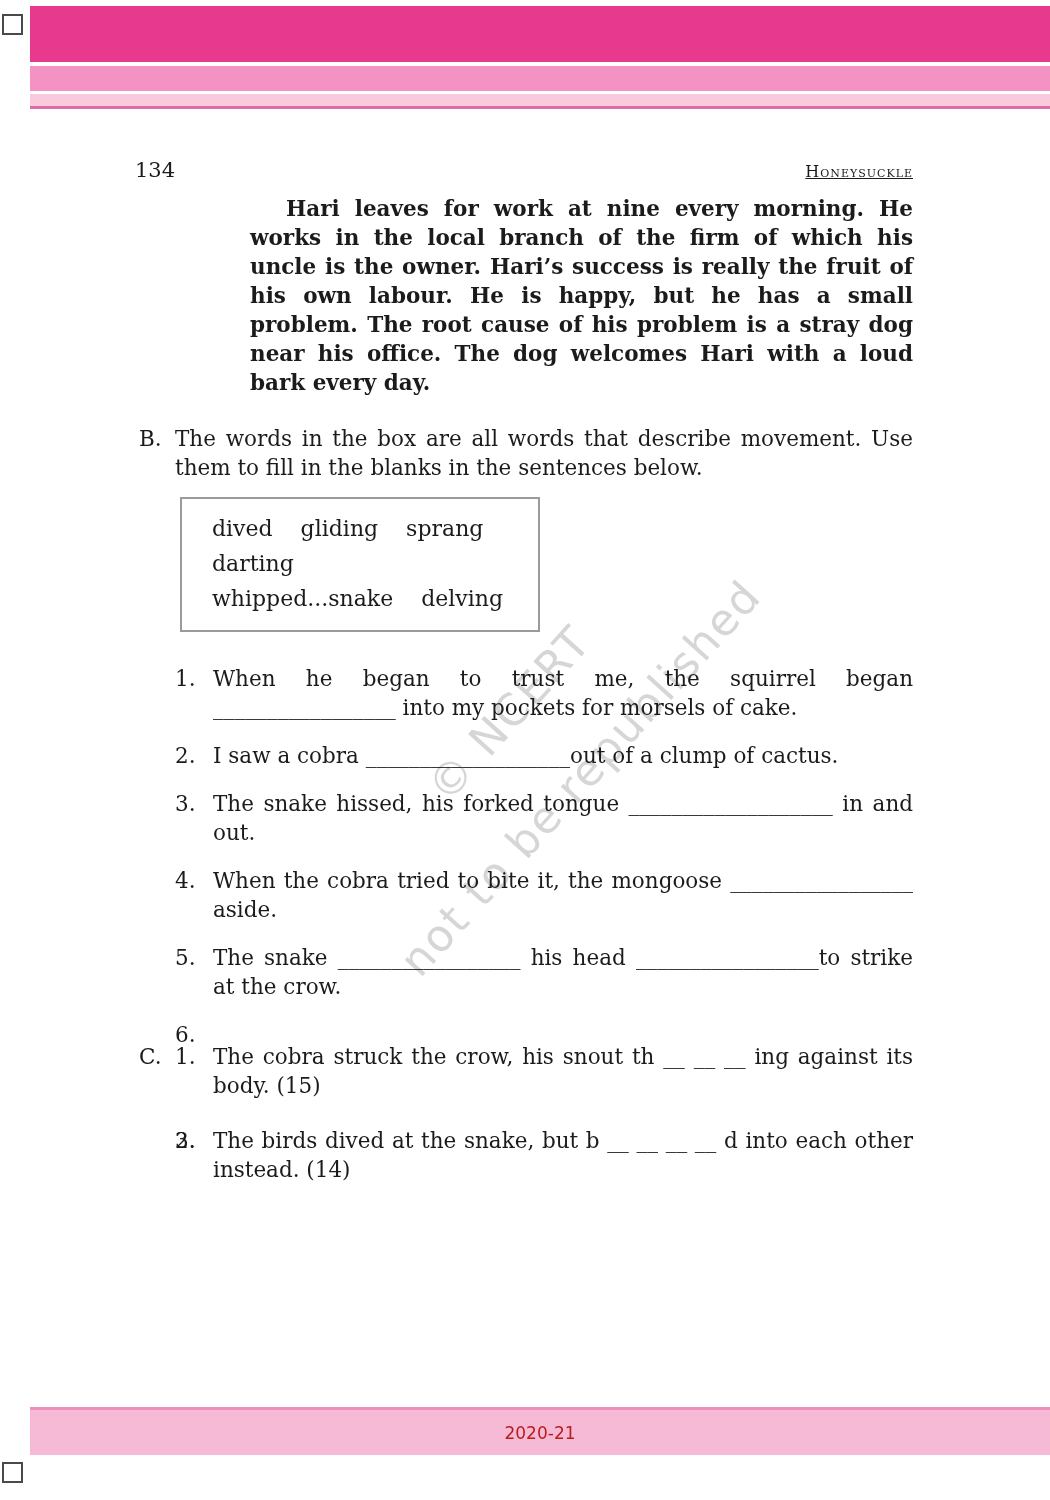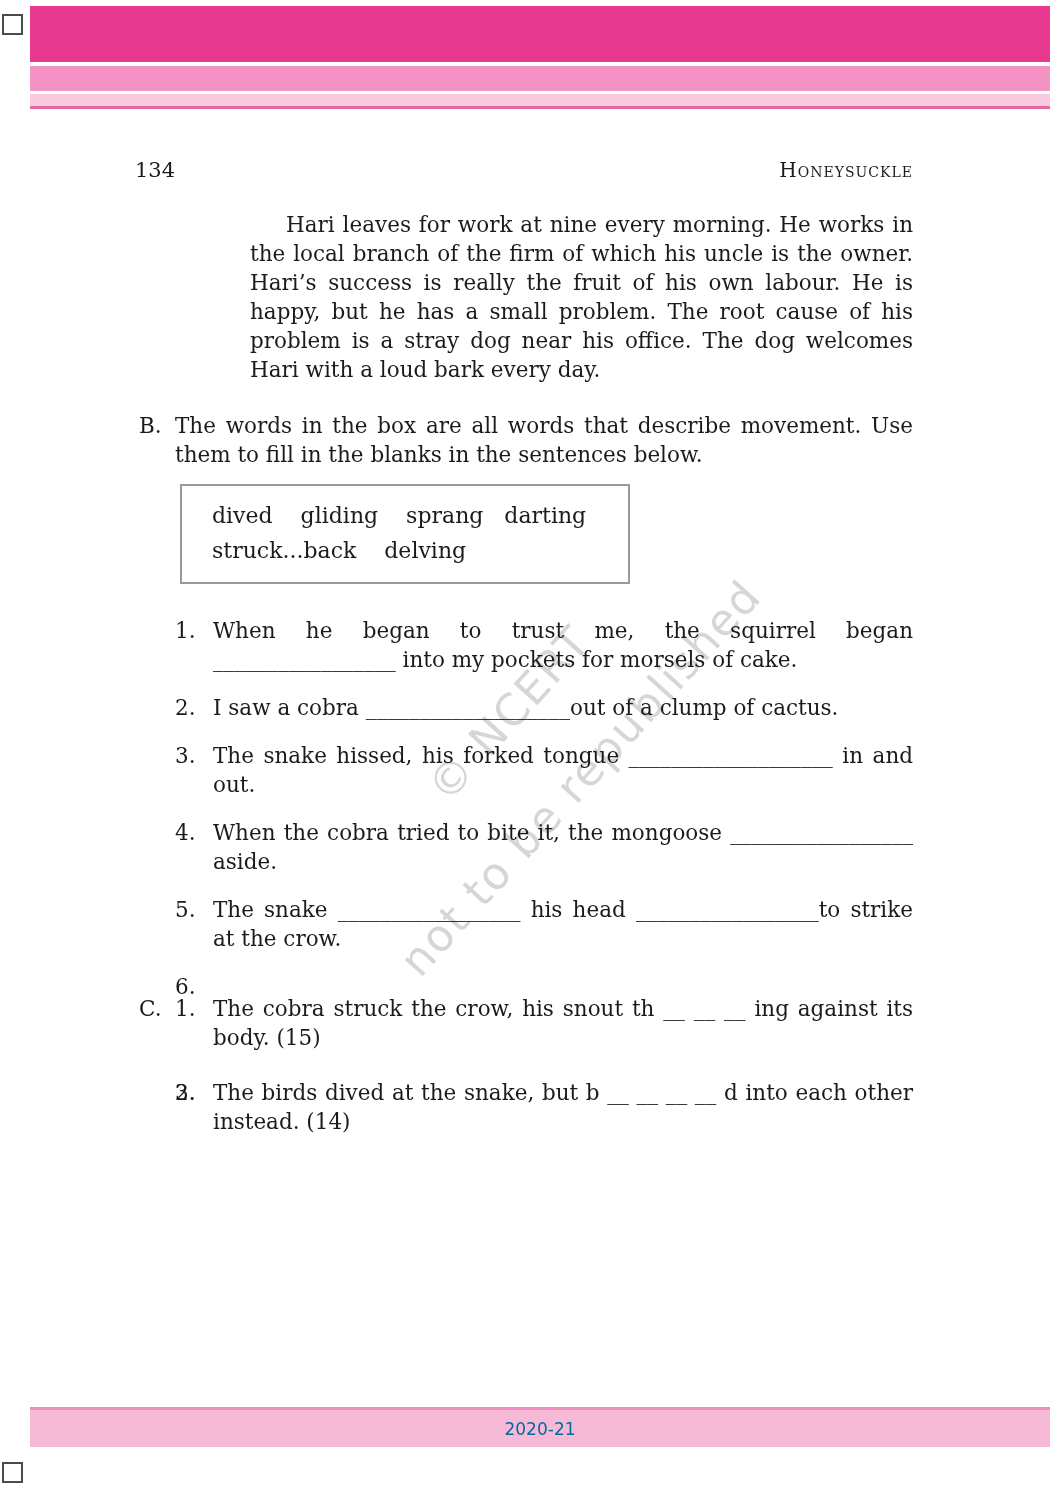--- a/index.html
+++ b/index.html
@@ -30,53 +30,53 @@
     font-family:"DejaVu Sans", sans-serif;
     font-size:44px; letter-spacing:2px; line-height:96px;
     pointer-events:none; user-select:none;
   }
 
   
   .content { position:absolute; left:135px; top:158px; width:778px; }
 
   .running-head { display:flex; justify-content:space-between; align-items:baseline;gap:30px; }
   .page-num { font-size:21px; }
-  .book-title { font-variant:small-caps; font-size:20px; letter-spacing:1px; }
+  .book-title { font-variant:small-caps; font-size:16px; letter-spacing:1px;text-decoration:underline; }
 
   .intro {
-    margin:28px 0 0 115px; text-align:justify; text-indent:36px;
-    font-size:21.5px; line-height:29px;
+    margin:12px 0 0 115px; text-align:justify; text-indent:36px;
+    font-size:21.5px; line-height:29px;font-weight:bold;
   }
 
   section { display:block; }
   .sec-head { position:relative; margin-top:27px; padding-left:40px; text-align:justify; font-size:21.5px; line-height:29px; }
   .sec-label { position:absolute; left:4px; top:0; }
 
   .word-box {
-    margin:15px 0 0 45px; width:450px;
+    margin:15px 0 0 45px; width:360px;
     border:2px solid #9a9a9a; background:#fff;
     padding:12px 10px 14px 30px;
     font-size:22px; line-height:35px;
   }
   .word-line { white-space:pre-wrap; }
 
   ol.items { list-style:none; margin-top:32px; }
   ol.items li { position:relative; padding-left:78px; text-align:justify; font-size:21.5px; line-height:29px; }
   ol.items li .num { position:absolute; left:40px; top:0; }
   ol.items-b li { margin-bottom:19px; }
   ol.items-c { margin-top:23px; }
   ol.items-c li { margin-bottom:26px; }
   .sec-c-head { margin-top:41px; }
 
   
   .footer-band {
-    position:absolute; left:30px; right:0; top:1407px; height:40px;
+    position:absolute; left:30px; right:0; top:1407px; height:48px;
     background:#f7bad6; border-top:3px solid #ef8dbd;
     display:flex; align-items:center; justify-content:center;
-    font-family:"DejaVu Sans", sans-serif; font-size:17px; color:#0369a1;
+    font-family:"DejaVu Sans", sans-serif; font-size:17px; color:#b91c1c;
   }
 </style>
 </head>
 <body>
 
 <div>
 
   <div class="corner-square top"></div>
   <div class="corner-square bottom"></div>
 
@@ -101,21 +101,21 @@
     <p class="intro">Hari leaves for work at nine every morning. He works in the local branch of the firm of which his uncle is the owner. Hari’s success is really the fruit of his own labour. He is happy, but he has a small problem. The root cause of his problem is a stray dog near his office. The dog welcomes Hari with a loud bark every day.</p>
 
     <section>
       <div class="sec-head">
         <span class="sec-label">B.</span>
         <span>The words in the box are all words that describe movement. Use them to fill in the blanks in the sentences below.</span>
       </div>
 
       <div class="word-box">
         <div class="word-line">dived    gliding    sprang   darting</div>
-        <div class="word-line">struck...back    delving</div>
+        <div class="word-line">whipped...snake    delving</div>
       </div>
 
       <ol class="items items-b">
         <li>
           <span class="num">1.</span>
           <span>When he began to trust me, the squirrel began _________________ into my pockets for morsels of cake.</span>
         </li>
         <li>
           <span class="num">2.</span>
           <span>I saw a cobra ___________________out of a clump of cactus.</span>

